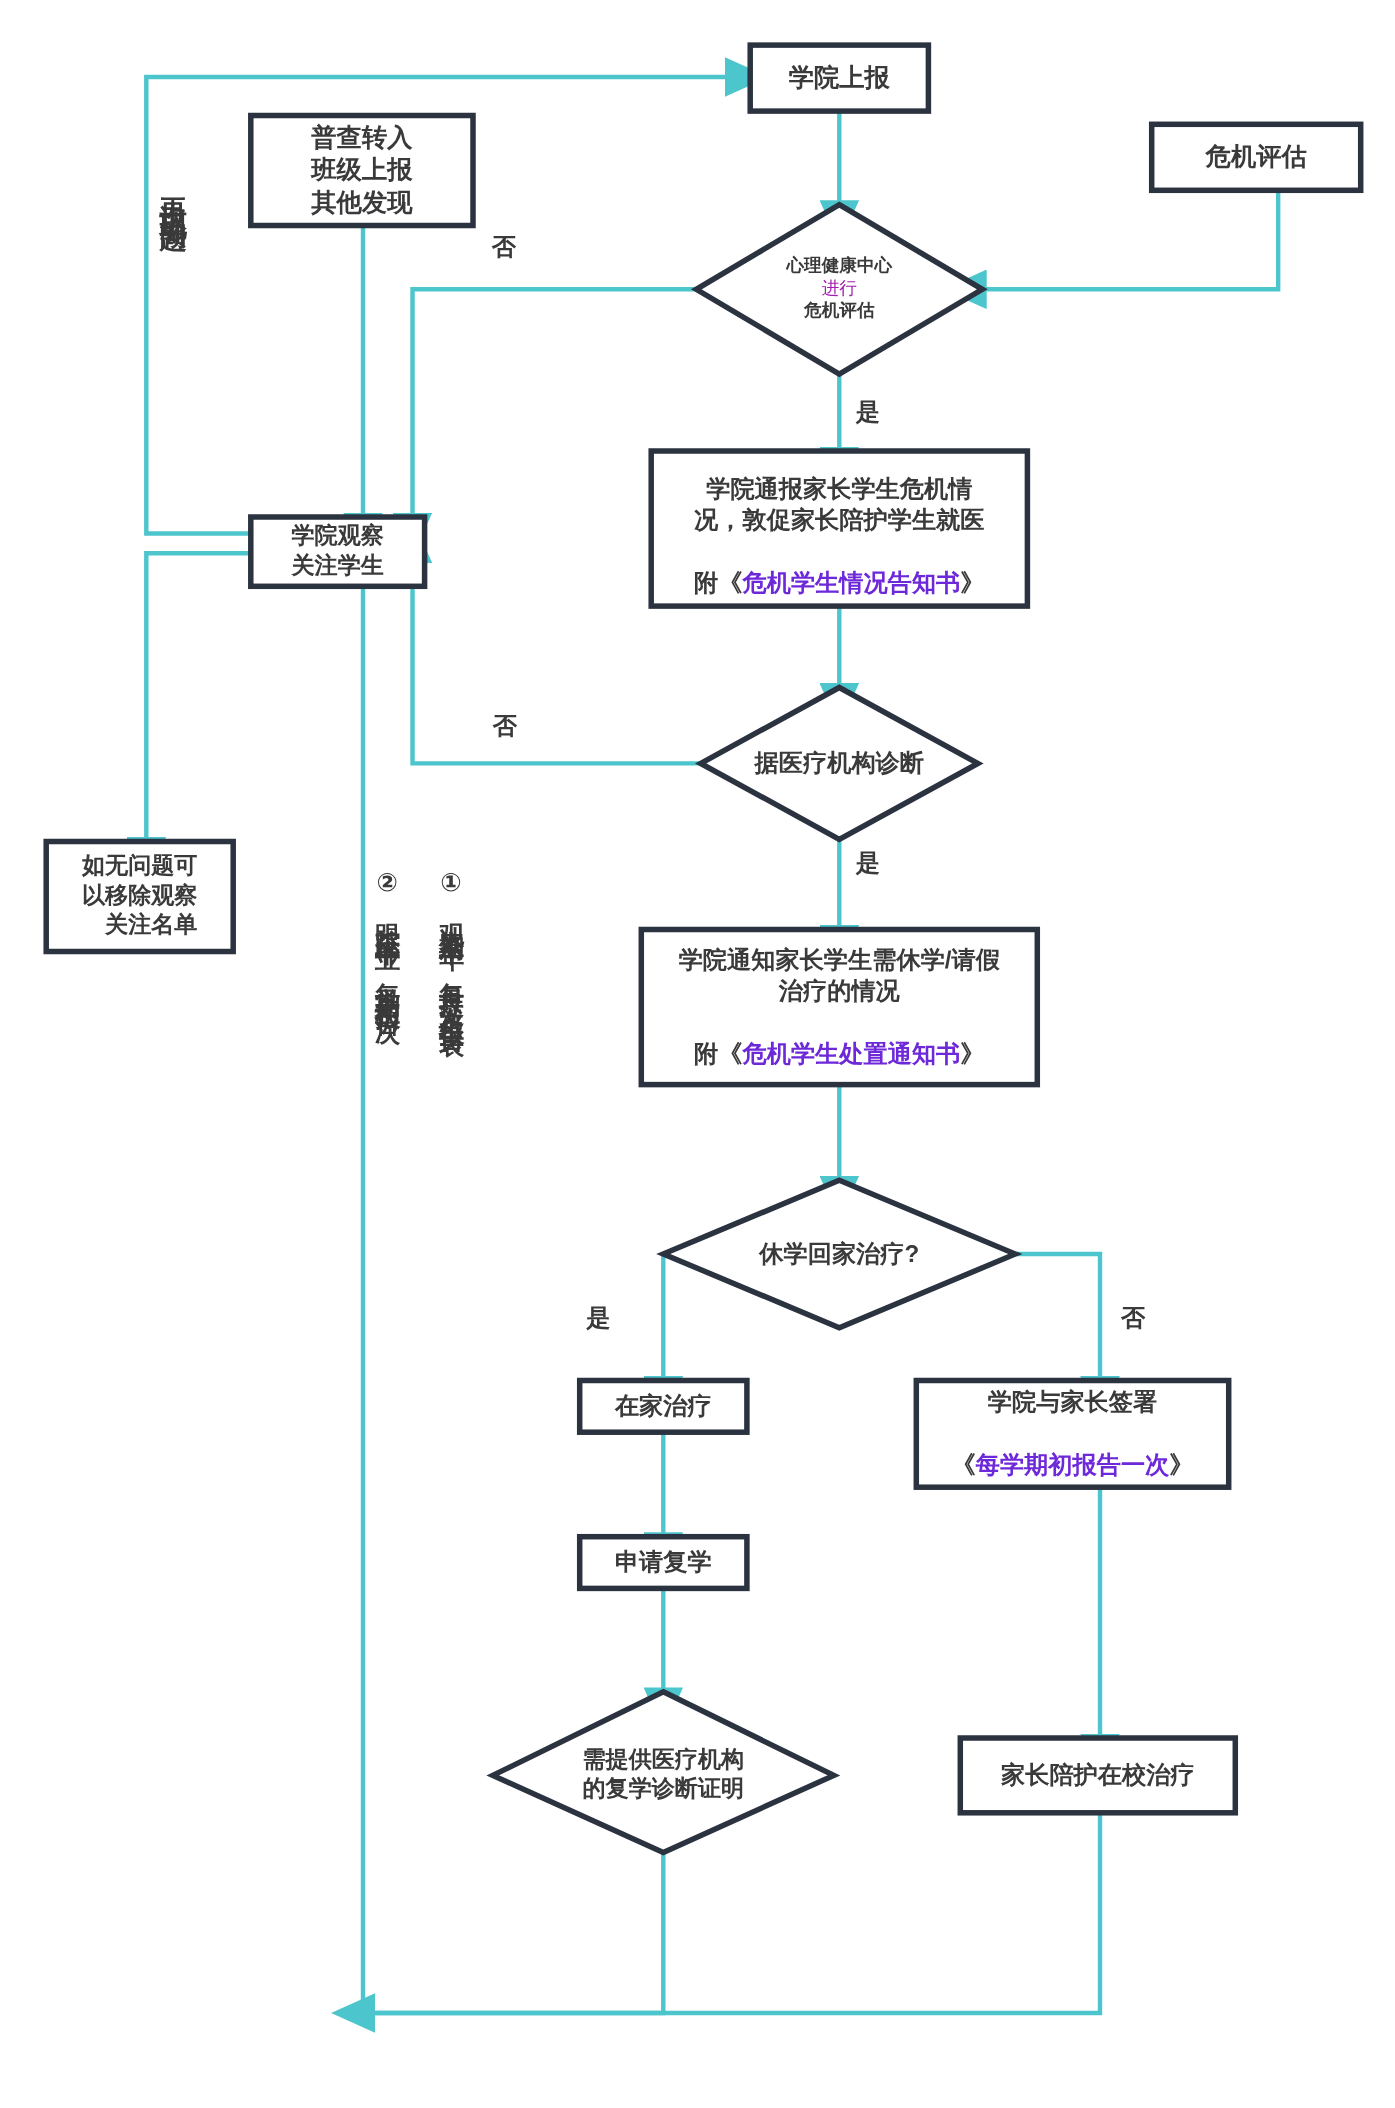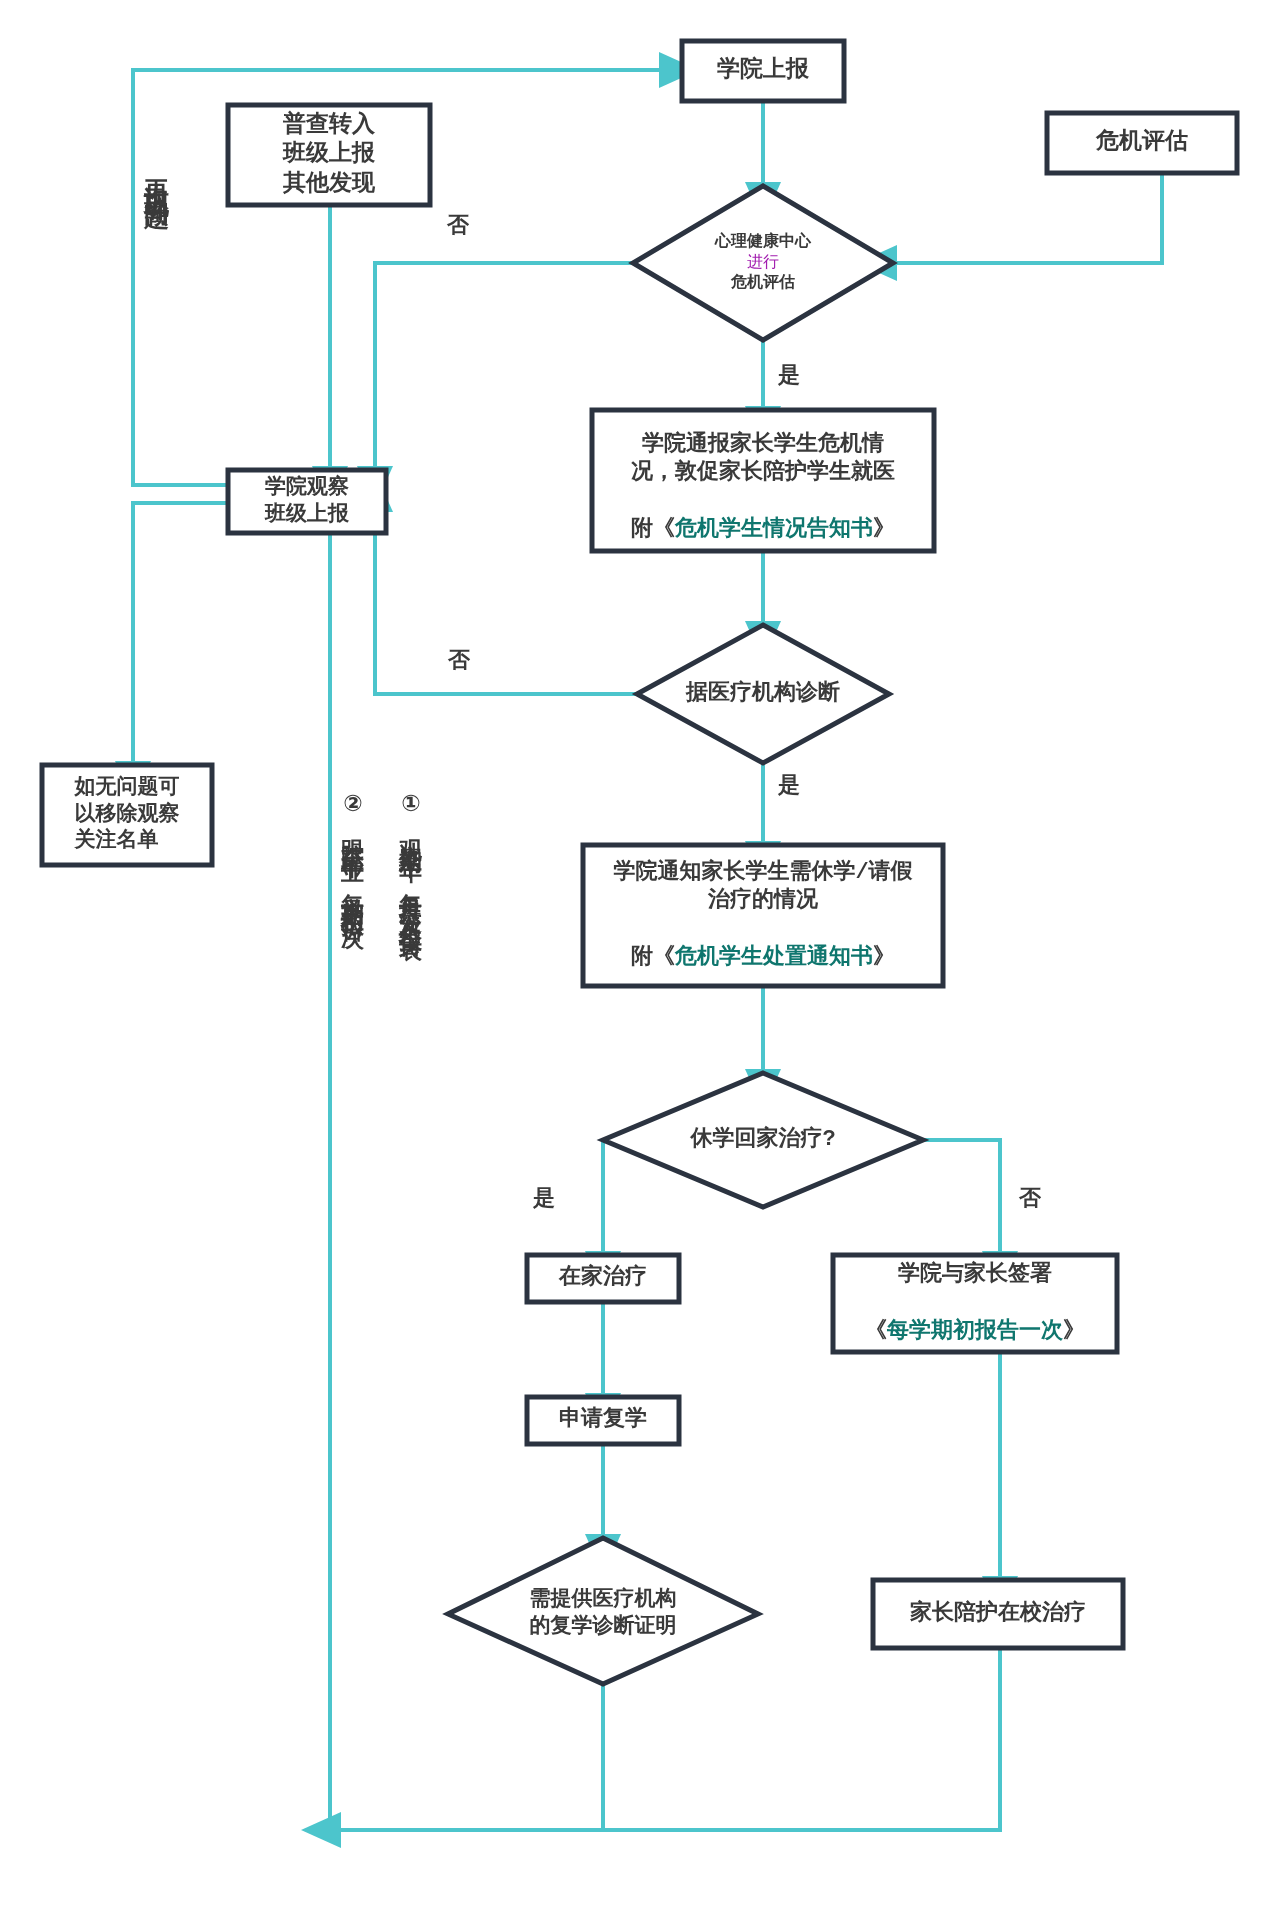--- a/index.html
+++ b/index.html
@@ -24,30 +24,29 @@
     left: 0;
     width: 1268px;
     height: 1916px;
   }
   .node-label {
     position: absolute;
     display: flex;
     flex-direction: column;
     align-items: center;
     justify-content: center;
-    text-align: left;
+    text-align: right;
     font-weight: bold;
     color: #3a3a3a;
     line-height: 1.28;
     pointer-events: none;
     white-space: pre-line;
-    font-family: Liberation Mono, monospace;
   }
   .node-label .line { display: block; }
-  .red { color: #0f766e; margin-top: 40px; }
+  .red { color: #6d28d9; margin-top: 40px; }
   .thin { font-weight: normal; color: #a21caf; }
   .edge-label {
     position: absolute;
     font-weight: bold;
     color: #3a3a3a;
     font-size: 22px;
   }
   .vtext {
     position: absolute;
     writing-mode: vertical-rl;
@@ -137,21 +136,21 @@
 
   <div class="node-label" style="left:1047px; top:113px; width:190px; height:60px; font-size:23px;">危机评估</div>
 
   <div class="node-label" style="left:648px; top:196px; width:230px; height:134px; font-size:16px;">
     <span class="line">心理健康中心</span>
     <span class="line thin">进行</span>
     <span class="line">危机评估</span>
   </div>
 
   <div class="node-label" style="left:228px; top:470px; width:158px; height:63px; font-size:21px;">学院观察
-班级上报</div>
+关注学生</div>
 
   <div class="node-label" style="left:42px; top:765px; width:170px; height:100px; font-size:21px;">如无问题可
 以移除观察
 关注名单</div>
 
   <div class="node-label" style="left:596px; top:417px; width:334px; height:141px; font-size:22px;">
     <span class="line">学院通报家长学生危机情</span>
     <span class="line">况，敦促家长陪护学生就医</span>
     <span class="line">
       <span>附《</span><span class="red">危机学生情况告知书</span><span>》</span>

